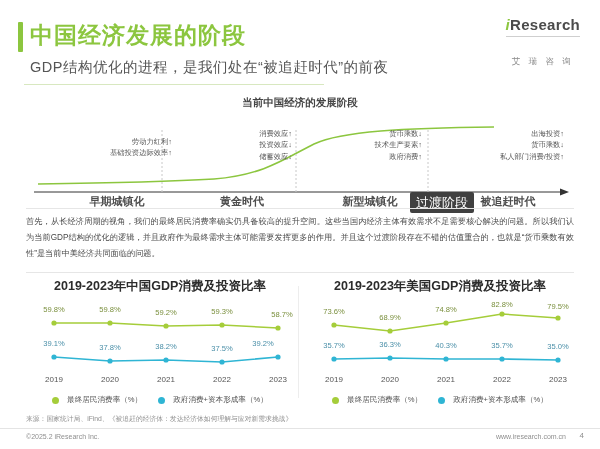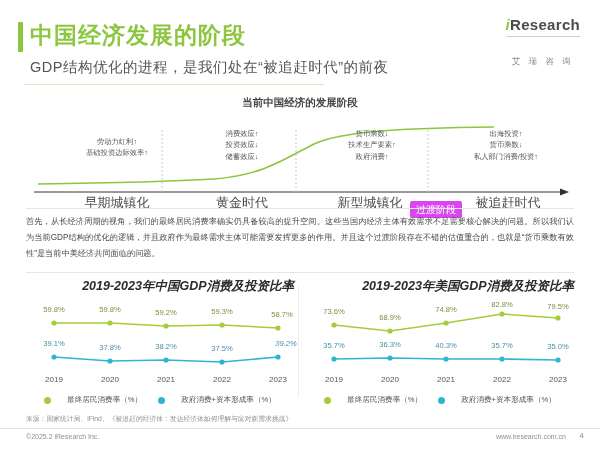--- a/index.html
+++ b/index.html
@@ -40,63 +40,62 @@
   
   .stage-panel{
     position:absolute;left:24px;top:96px;width:552px;height:110px;
   }
   .stage-title{
     text-align:center;font-size:10.5px;font-weight:bold;color:#444;
   }
   .stage-area{position:absolute;left:0;top:22px;width:552px;height:88px;}
   .stage-svg{position:absolute;left:0;top:0;}
   .stage-col{position:absolute;text-align:center;font-size:7.3px;color:#555;line-height:1.55;}
-  .stage-col .ln{white-space:nowrap;}
+  .stage-col .ln{white-space:nowrap;text-align:right;}
   .stage-name{
-    position:absolute;font-size:13px;color:#4d4d4d;text-align:center;white-space:nowrap;
+    position:absolute;font-size:11px;color:#4d4d4d;text-align:center;white-space:nowrap;font-weight:bold;
   }
   .stage-badge{
-    position:absolute;background:#d946ef;color:#fff;font-size:10px;
-    padding:1.5px 6px;border-radius:2px;white-space:nowrap;margin-top:9px;
+    position:absolute;background:#404040;color:#fff;font-size:13px;
+    padding:1.5px 6px;border-radius:2px;white-space:nowrap;
   }
 
   
   .para{
     position:absolute;left:26px;top:214px;width:548px;
     font-size:8.2px;color:#4a4a4a;line-height:1.95;text-align:justify;
   }
   .para-rule-top{position:absolute;left:26px;top:208px;width:548px;height:1px;background:#e6e6e6;}
   .para-rule-bot{position:absolute;left:26px;top:272px;width:548px;height:1px;background:#e6e6e6;}
 
   
   .chart{position:absolute;top:278px;width:268px;height:128px;}
   .chart.left{left:26px;}
   .chart.right{left:306px;}
   .chart-title{
-    text-align:right;font-size:12.5px;font-weight:bold;color:#2b2b2b;
+    text-align:center;font-size:12.5px;font-weight:bold;color:#2b2b2b;
     padding-bottom:4px;
-    font-style:italic;
   }
   .plot{position:relative;width:268px;height:72px;margin-top:2px;}
   .plot svg{position:absolute;left:0;top:0;}
   .dlabel{
     position:absolute;font-size:7.6px;color:#6d6d6d;transform:translateX(-50%);
     white-space:nowrap;
   }
   .dlabel.green{color:#7a8f3d;}
   .dlabel.blue{color:#4a8fa8;}
   .xaxis{position:relative;width:268px;height:14px;margin-top:2px;}
   .xtick{
     position:absolute;font-size:8px;color:#555;transform:translateX(-50%);
   }
   .legend{
     display:flex;justify-content:center;gap:16px;margin-top:6px;
     font-size:7.6px;color:#555;
   }
-  .legend .item{display:flex;align-items:center;gap:16px;white-space:nowrap;}
+  .legend .item{display:flex;align-items:center;gap:8px;white-space:nowrap;}
   .dot{width:7px;height:7px;border-radius:50%;display:inline-block;}
   .dot.g{background:#a5cd3a;}
   .dot.b{background:#2fb5d4;}
 
   .divider-v{position:absolute;left:298px;top:286px;width:1px;height:112px;background:#ededed;}
 
   
   .source{
     position:absolute;left:26px;top:414px;font-size:6.8px;color:#8f8f8f;
   }
@@ -189,21 +188,21 @@
       </svg>
       <div class="dlabel green" style="left:28px;top:4px;">59.8%</div>
       <div class="dlabel green" style="left:84px;top:4px;">59.8%</div>
       <div class="dlabel green" style="left:140px;top:7px;">59.2%</div>
       <div class="dlabel green" style="left:196px;top:6px;">59.3%</div>
       <div class="dlabel green" style="left:256px;top:9px;">58.7%</div>
       <div class="dlabel blue" style="left:28px;top:38px;">39.1%</div>
       <div class="dlabel blue" style="left:84px;top:42px;">37.8%</div>
       <div class="dlabel blue" style="left:140px;top:41px;">38.2%</div>
       <div class="dlabel blue" style="left:196px;top:43px;text-align:right;">37.5%</div>
-      <div class="dlabel blue" style="left:260px;top:38px;font-style:italic;">39.2%</div>
+      <div class="dlabel blue" style="left:237px;top:38px;">39.2%</div>
     </div>
     <div class="xaxis">
       <div class="xtick" style="left:28px;">2019</div>
       <div class="xtick" style="left:84px;">2020</div>
       <div class="xtick" style="left:140px;">2021</div>
       <div class="xtick" style="left:196px;">2022</div>
       <div class="xtick" style="left:252px;">2023</div>
     </div>
     <div class="legend">
       <div class="item">

